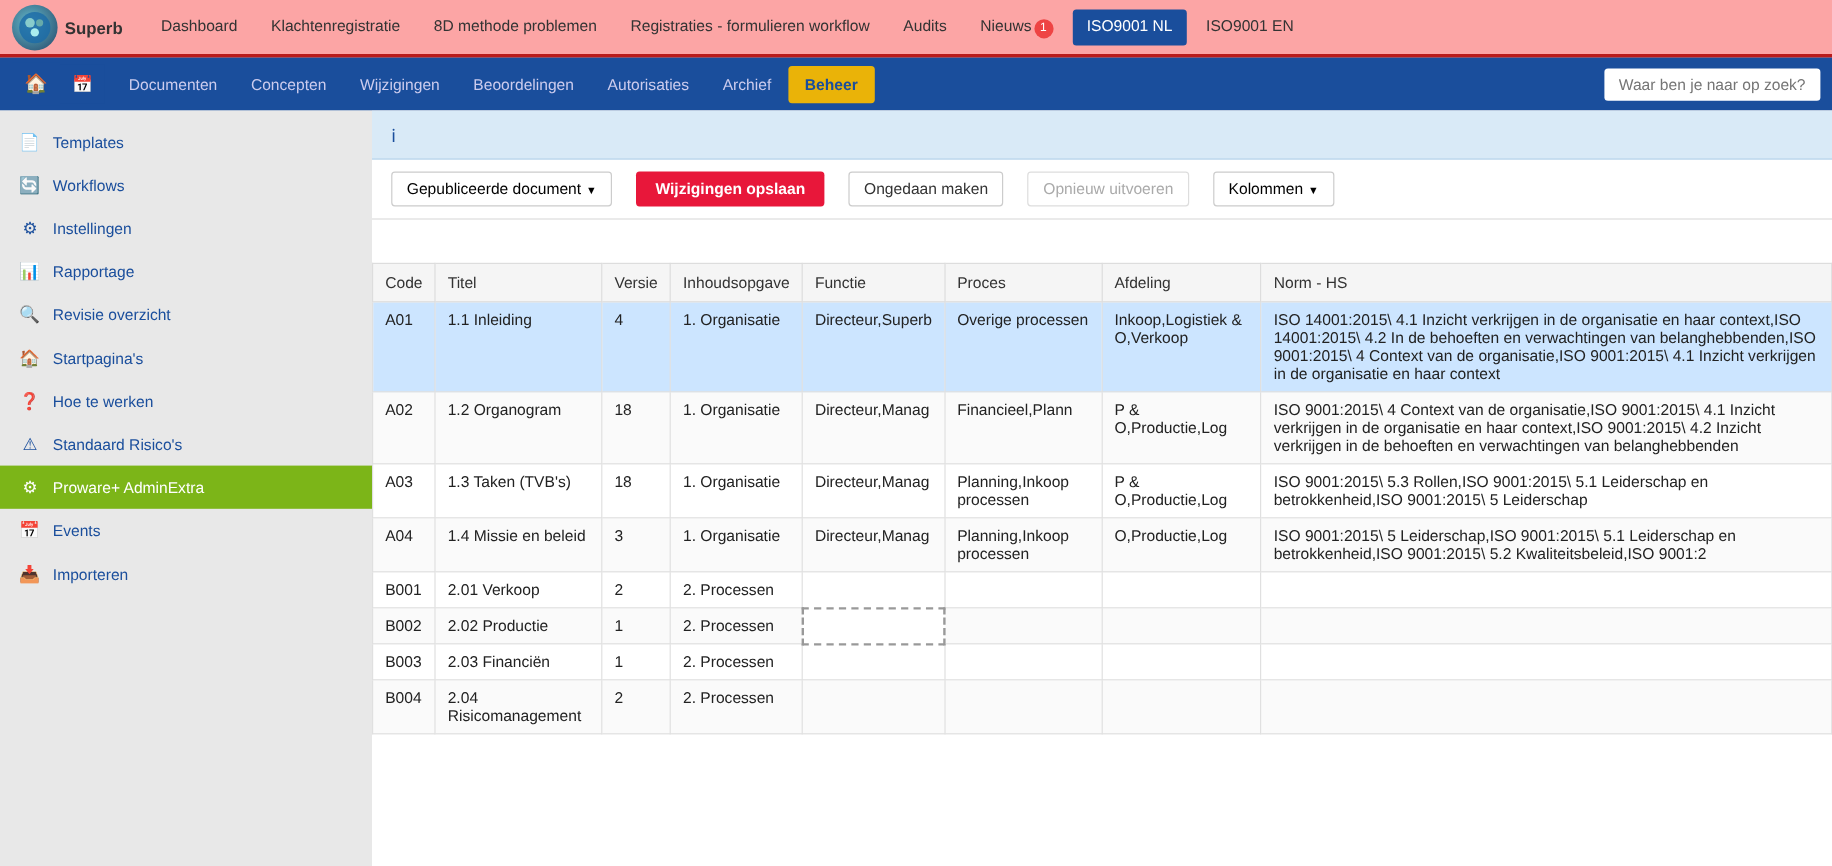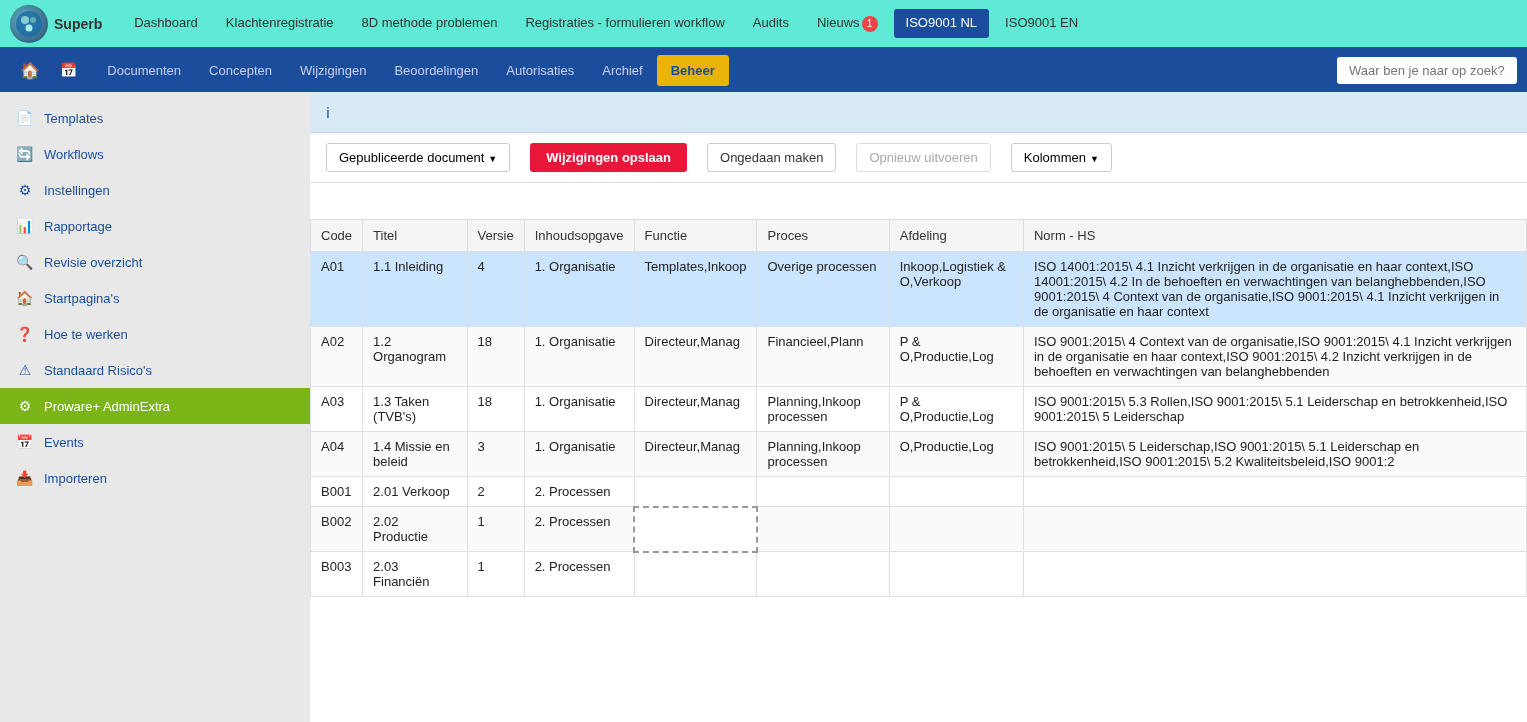--- a/index.html
+++ b/index.html
@@ -1,21 +1,21 @@
 <!DOCTYPE html>
 <html><head>
   <meta charset="utf-8">
   <style>
     * { box-sizing: border-box; margin: 0; padding: 0; }
     body { font-family: Arial, sans-serif; font-size: 13px; background: #f0f0f0; }
 
     
     .top-nav {
-      background: #5eead4;
-      border-bottom: 1px solid #b91c1c;
+      background: #fca5a5;
+      border-bottom: 3px solid #b91c1c;
       display: flex;
       align-items: center;
       padding: 0 10px;
       height: 48px;
     }
     .logo-area {
       display: flex;
       align-items: center;
       margin-right: 20px;
     }
@@ -363,21 +363,21 @@
             <th>Afdeling</th>
             <th>Norm - HS</th>
           </tr>
         </thead>
       <tbody id="table-body">
           <tr class="row-editable">
             <td>A01</td>
             <td>1.1 Inleiding</td>
             <td>4</td>
             <td>1. Organisatie</td>
-            <td>Templates,Inkoop</td>
+            <td>Directeur,Superb</td>
             <td>Overige processen</td>
             <td>Inkoop,Logistiek &amp; O,Verkoop</td>
             <td>ISO 14001:2015\ 4.1 Inzicht verkrijgen in de organisatie en haar context,ISO 14001:2015\ 4.2 In de behoeften en verwachtingen van belanghebbenden,ISO 9001:2015\ 4 Context van de organisatie,ISO 9001:2015\ 4.1 Inzicht verkrijgen in de organisatie en haar context</td>
           </tr>
           <tr>
             <td>A02</td>
             <td>1.2 Organogram</td>
             <td>18</td>
             <td>1. Organisatie</td>
             <td>Directeur,Manag</td>
@@ -428,16 +428,26 @@
           <tr>
             <td>B003</td>
             <td>2.03 Financiën</td>
             <td>1</td>
             <td>2. Processen</td>
             <td></td>
             <td></td>
             <td></td>
             <td></td>
           </tr>
+          <tr>
+            <td>B004</td>
+            <td>2.04 Risicomanagement</td>
+            <td>2</td>
+            <td>2. Processen</td>
+            <td></td>
+            <td></td>
+            <td></td>
+            <td></td>
+          </tr>
         </tbody>
     </table>
   </div>
 </div>
 
 </body></html>

